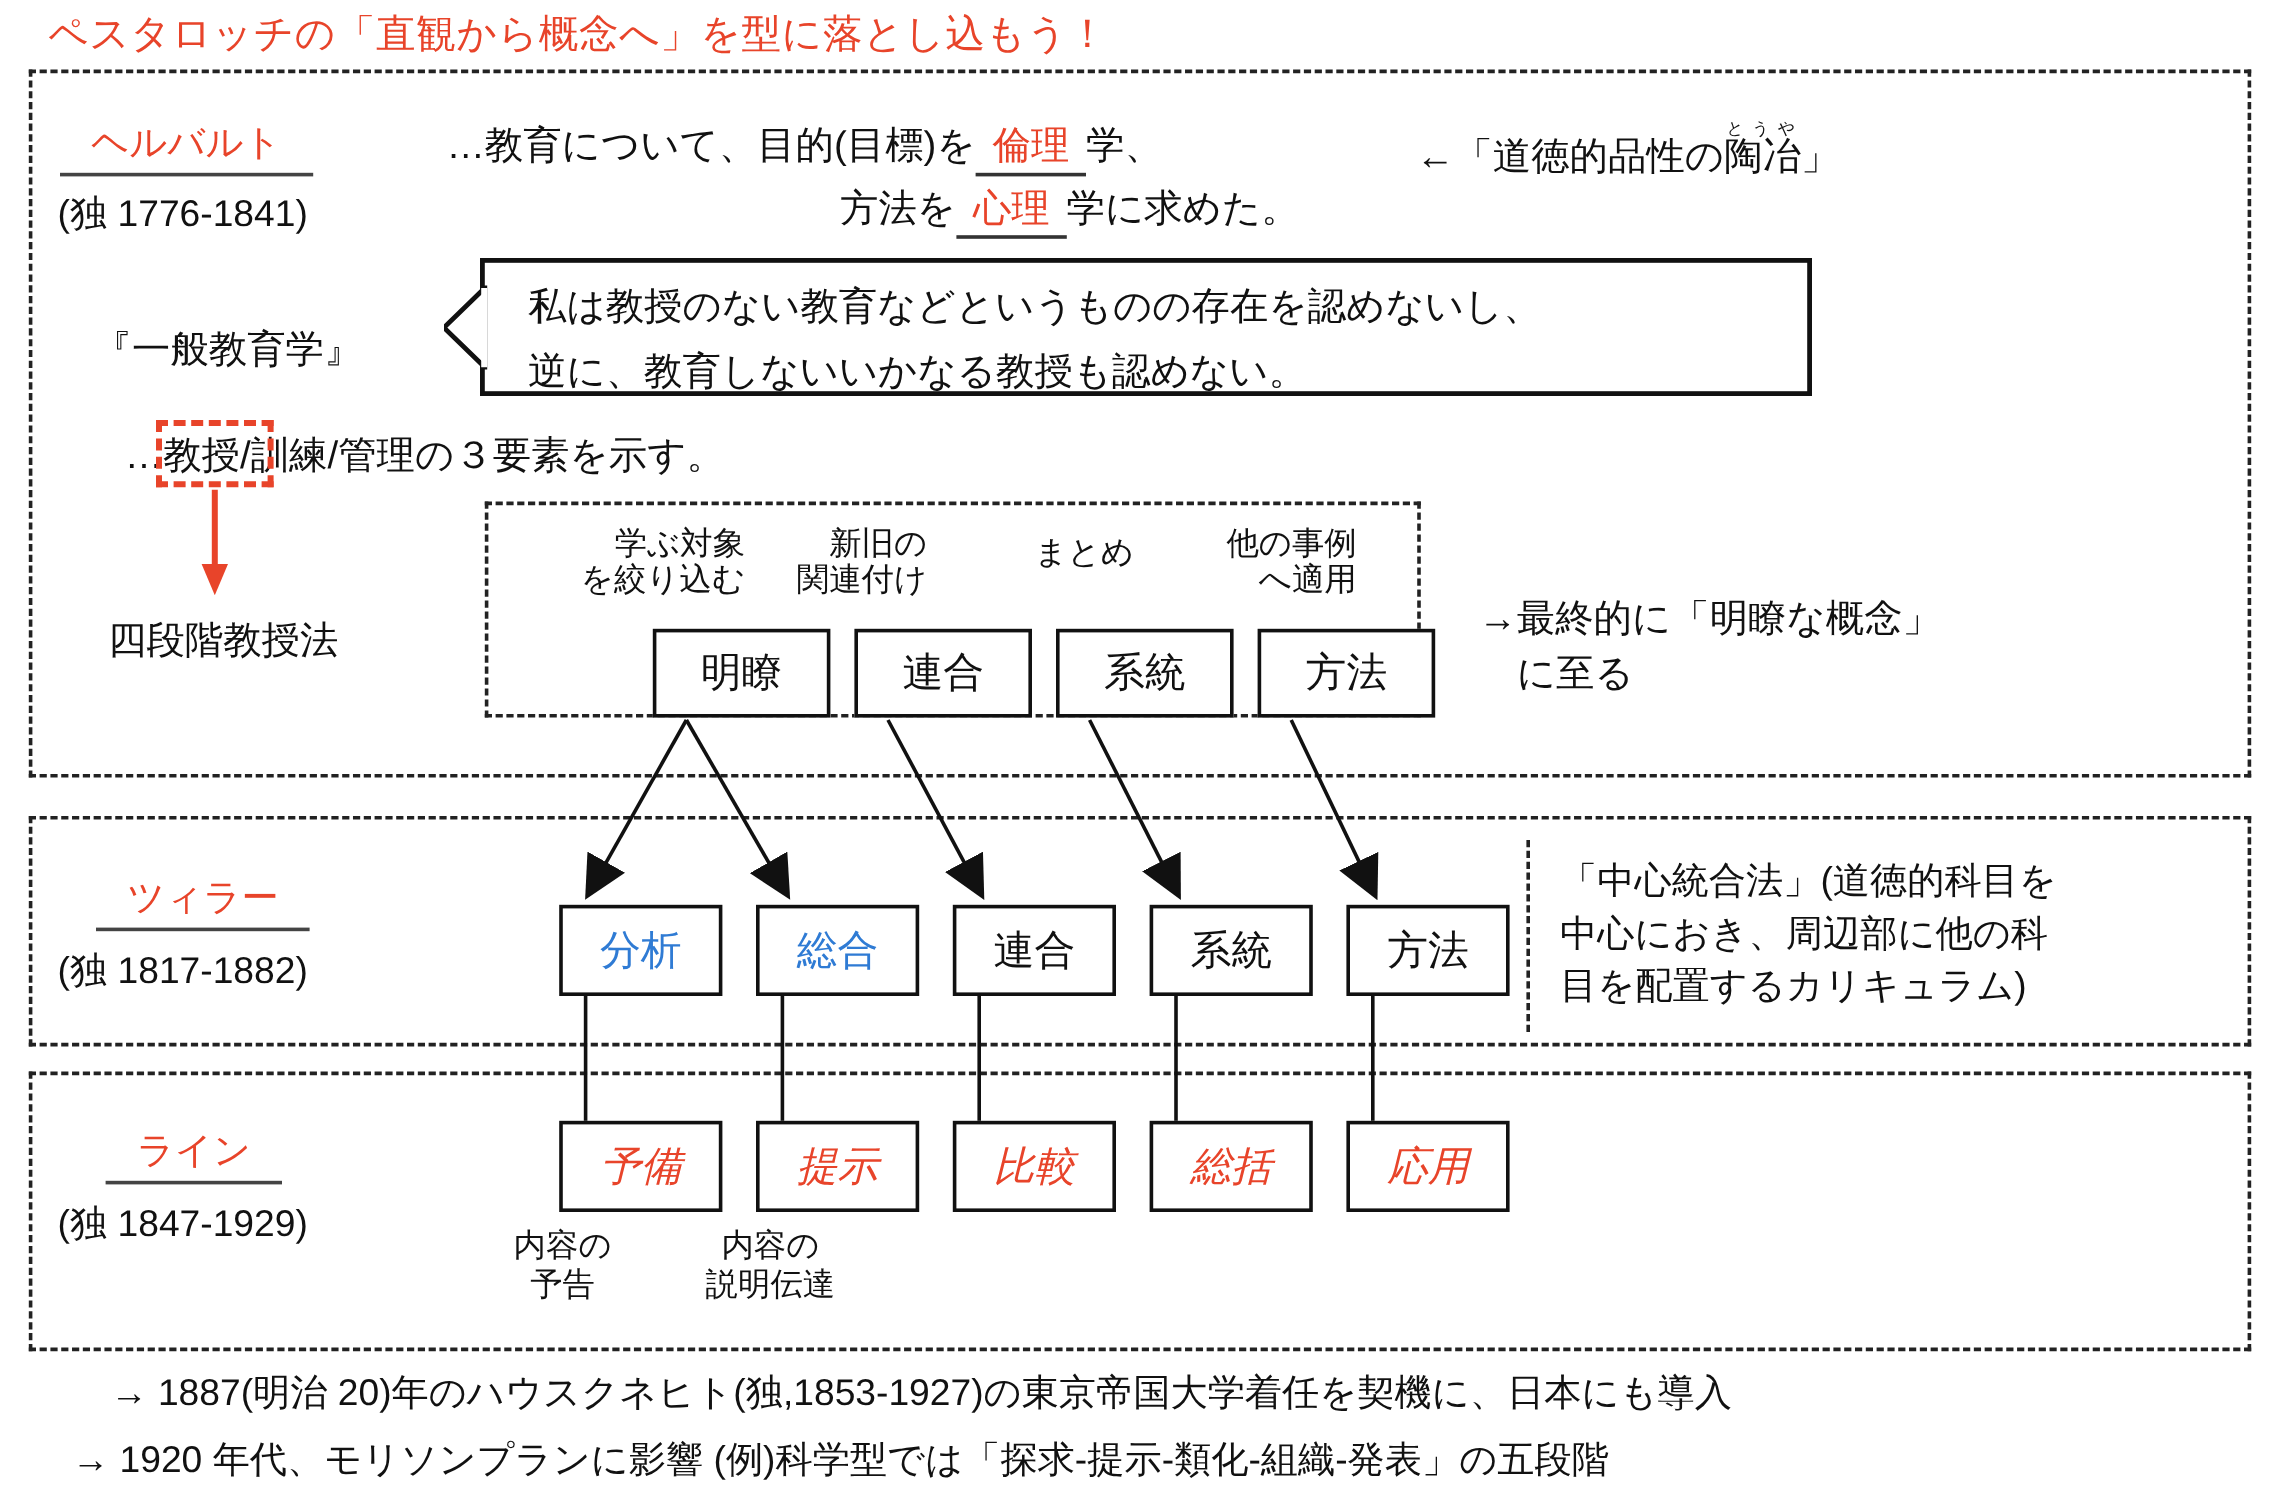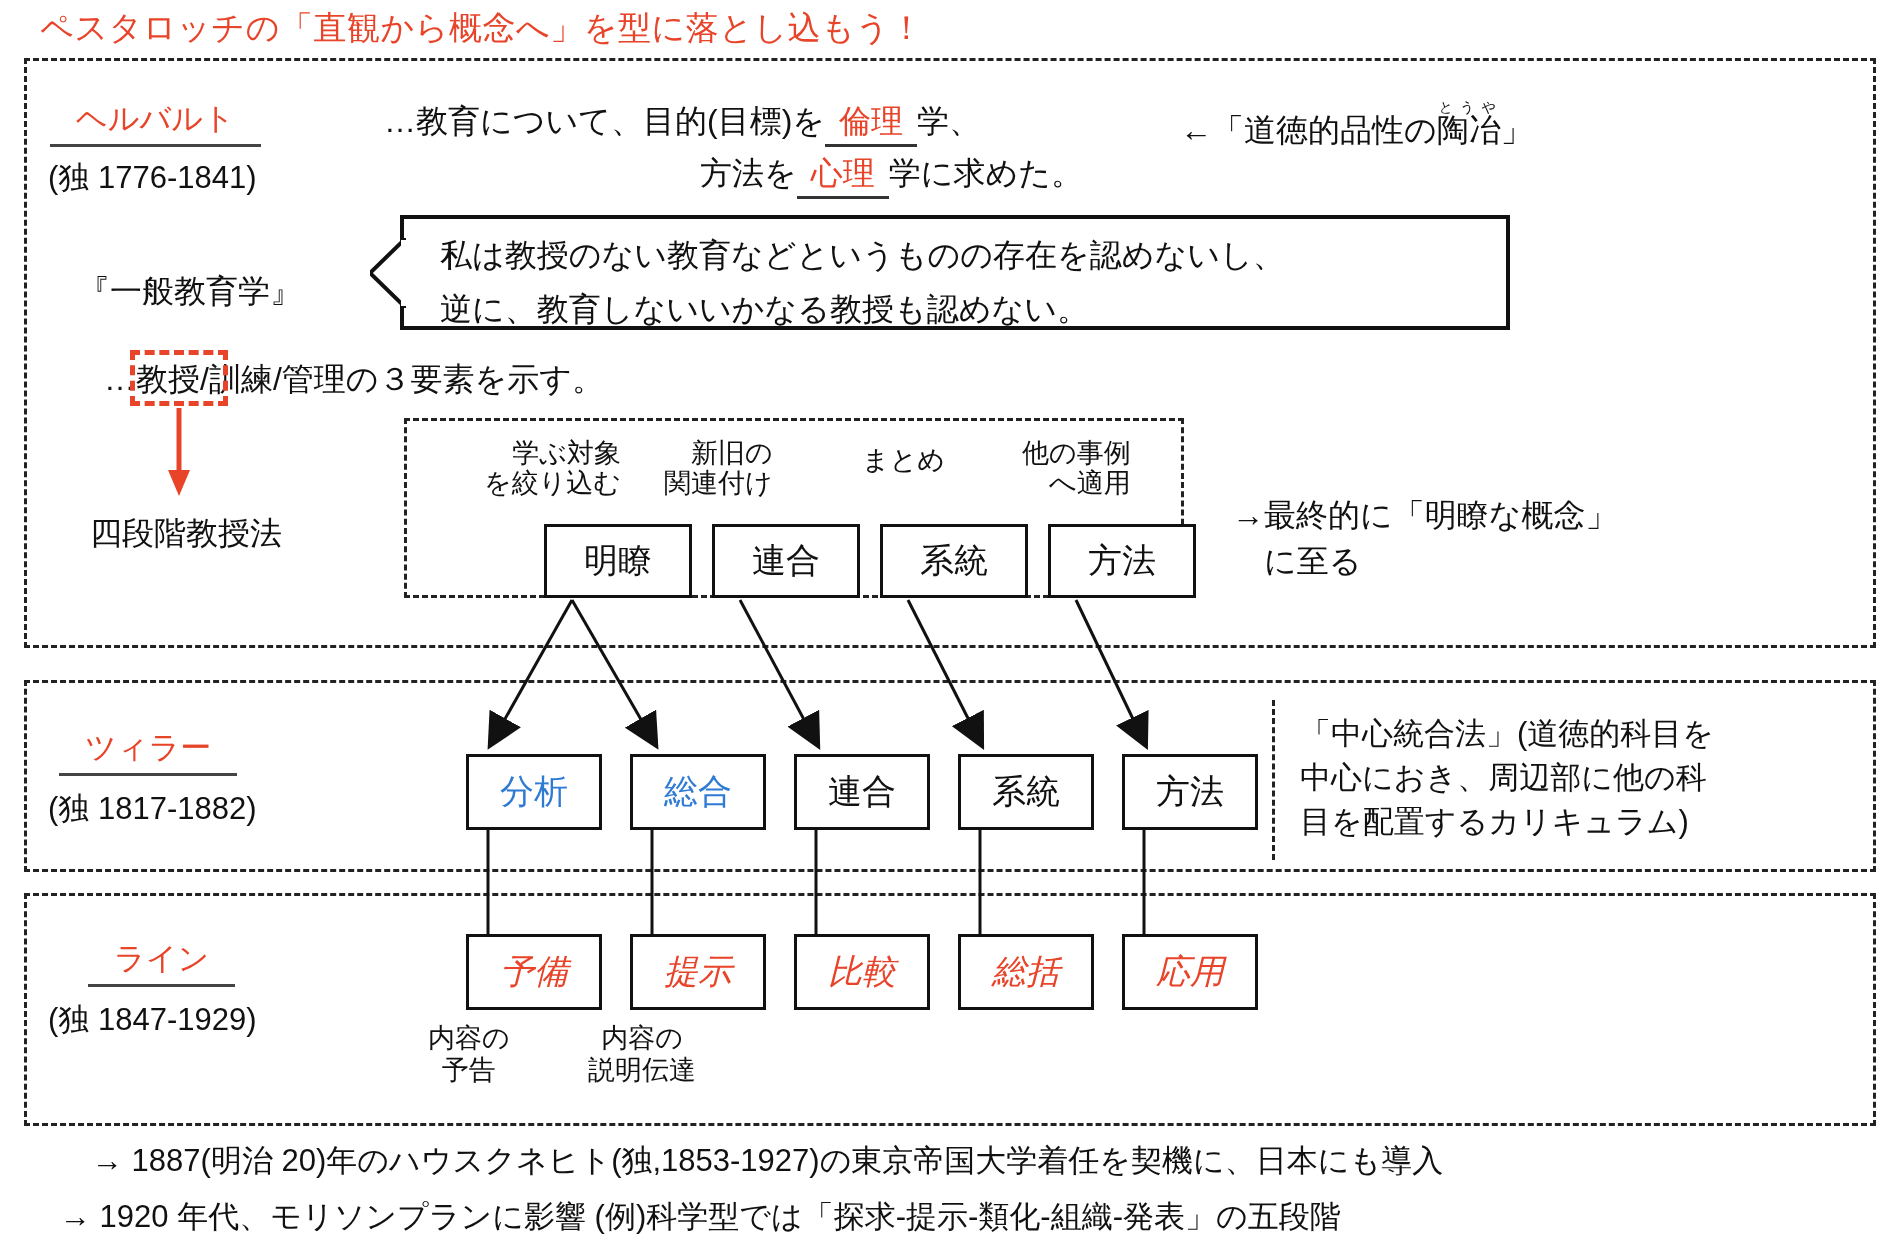--- a/index.html
+++ b/index.html
@@ -26,27 +26,27 @@
   #sec-rein{left:24px;top:893px;width:1852px;height:233px;}
 
   
   .person-name{
     font-size:31px;border-bottom:3px solid #444;padding:0 26px 4px 26px;white-space:nowrap;
   }
   .person-years{font-size:31px;white-space:nowrap;}
 
   #herbart-name{left:50px;top:98px;}
   #herbart-years{left:48px;top:157px;}
-  #ziller-name{left:59px;top:727px;}
+  #ziller-name{left:80px;top:727px;}
   #ziller-years{left:48px;top:788px;}
   #rein-name{left:88px;top:938px;}
   #rein-years{left:48px;top:999px;}
 
   
-  #herbart-line1{left:384px;top:100px;font-size:32px;white-space:nowrap;}
+  #herbart-line1{left:372px;top:100px;font-size:32px;white-space:nowrap;}
   #herbart-line2{left:700px;top:152px;font-size:32px;white-space:nowrap;}
   .fill{
     color:#e8442a;border-bottom:3px solid #333;padding:0 14px;display:inline-block;
   }
   #moral-phrase{left:1180px;top:100px;font-size:32px;white-space:nowrap;}
   ruby{ruby-position:over;}
   rt{font-size:14px;letter-spacing:3px;color:#111;}
 
   
   #bubble{

